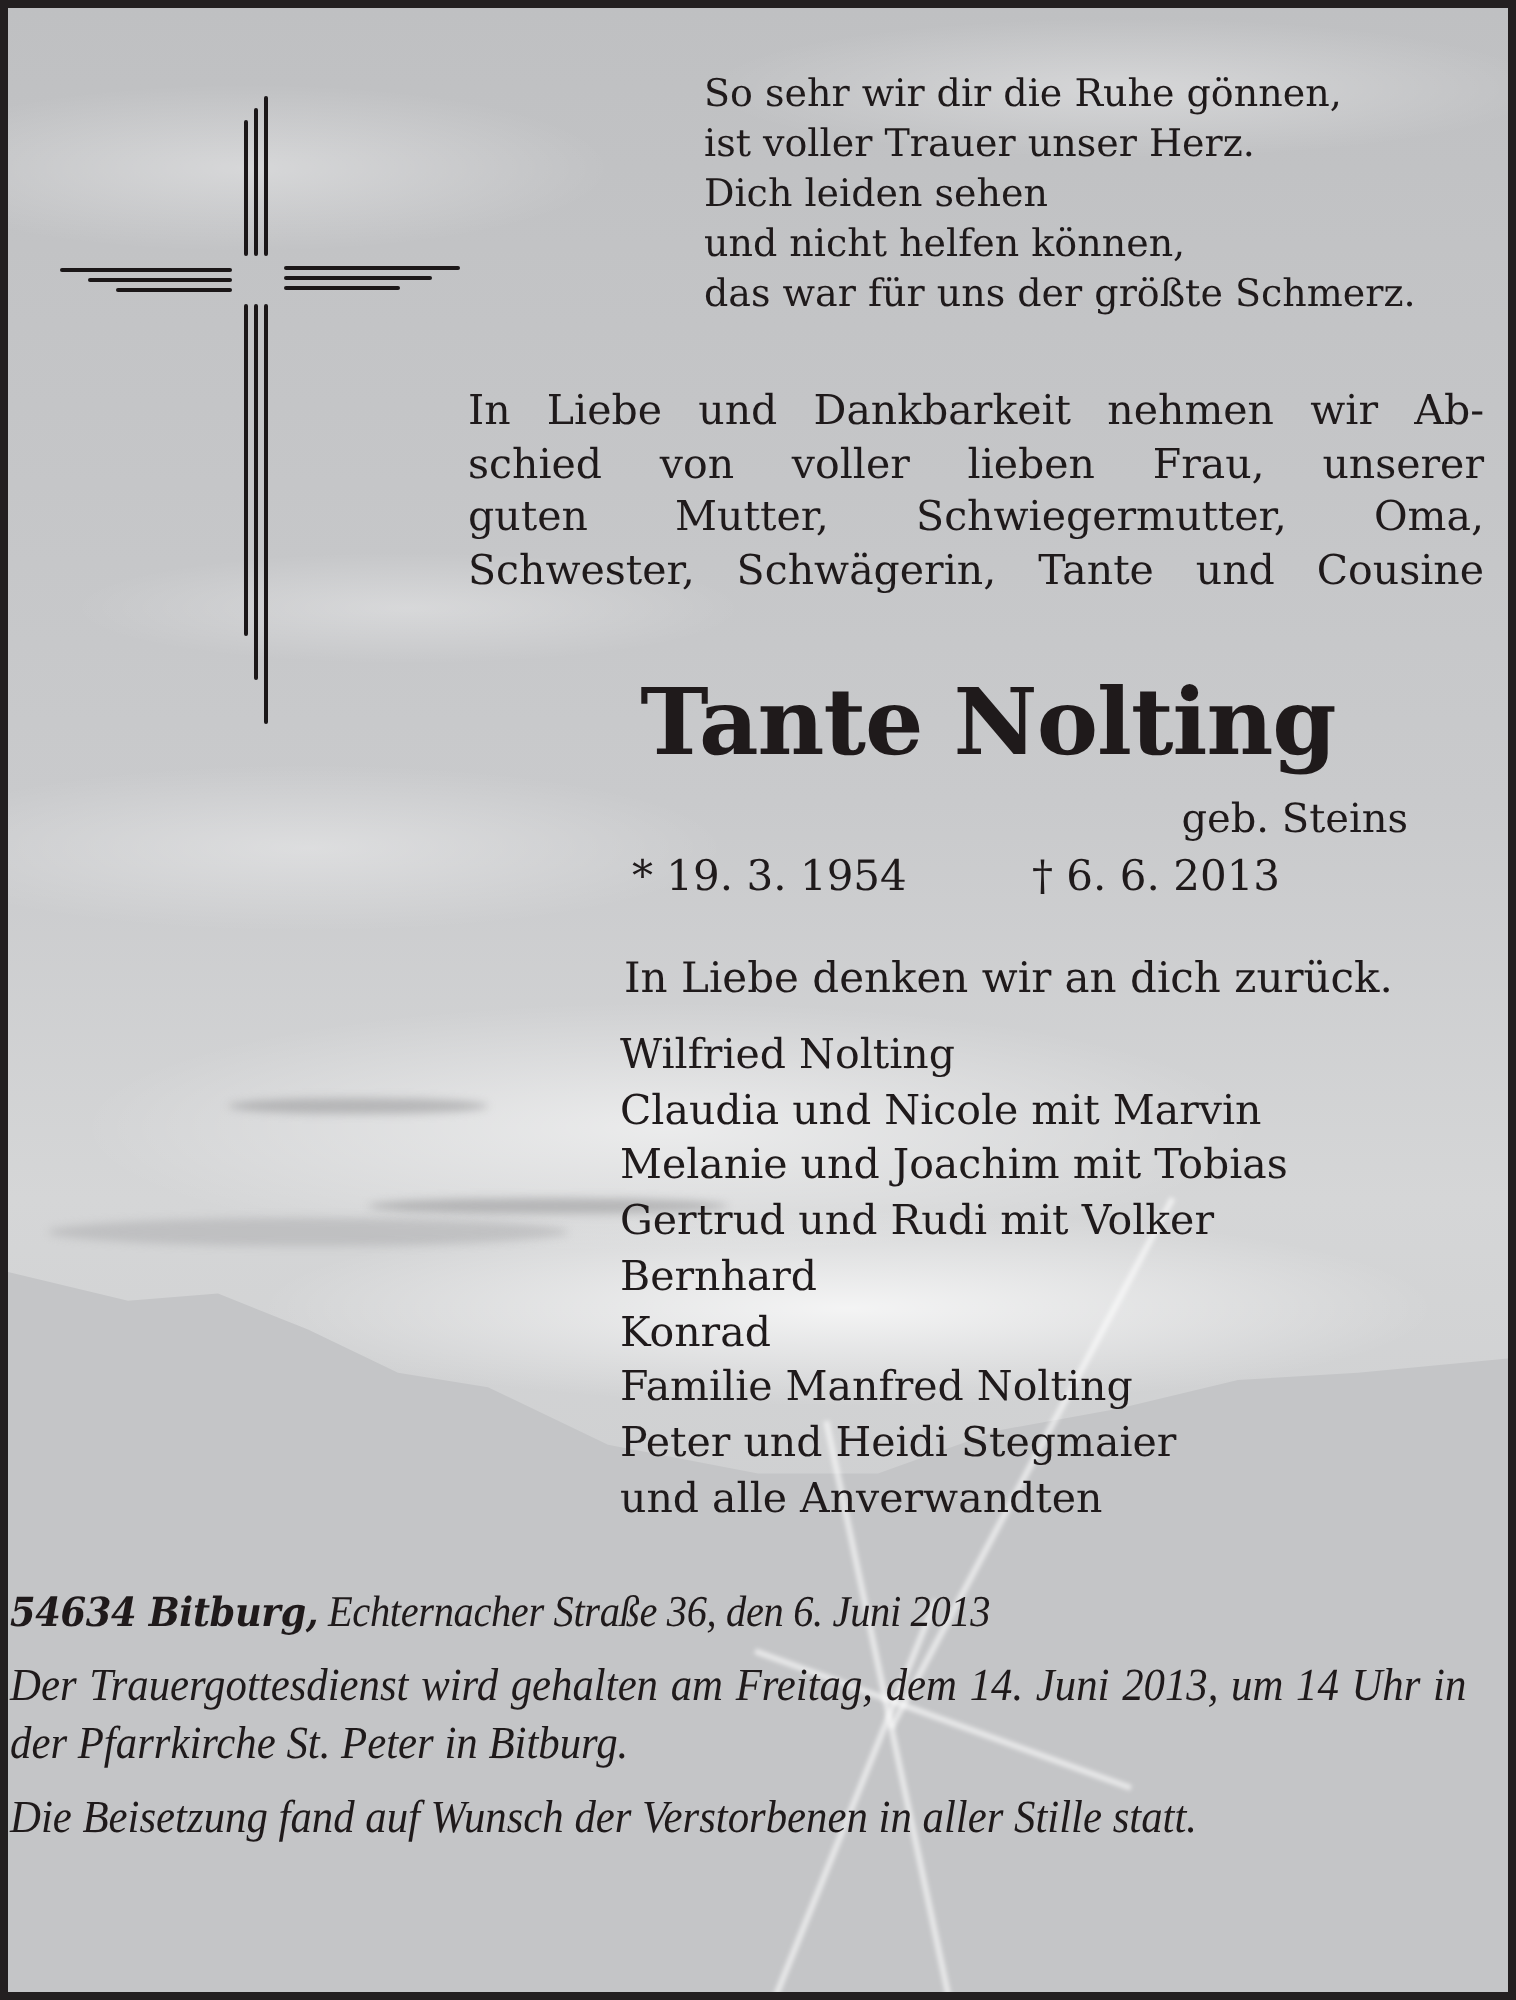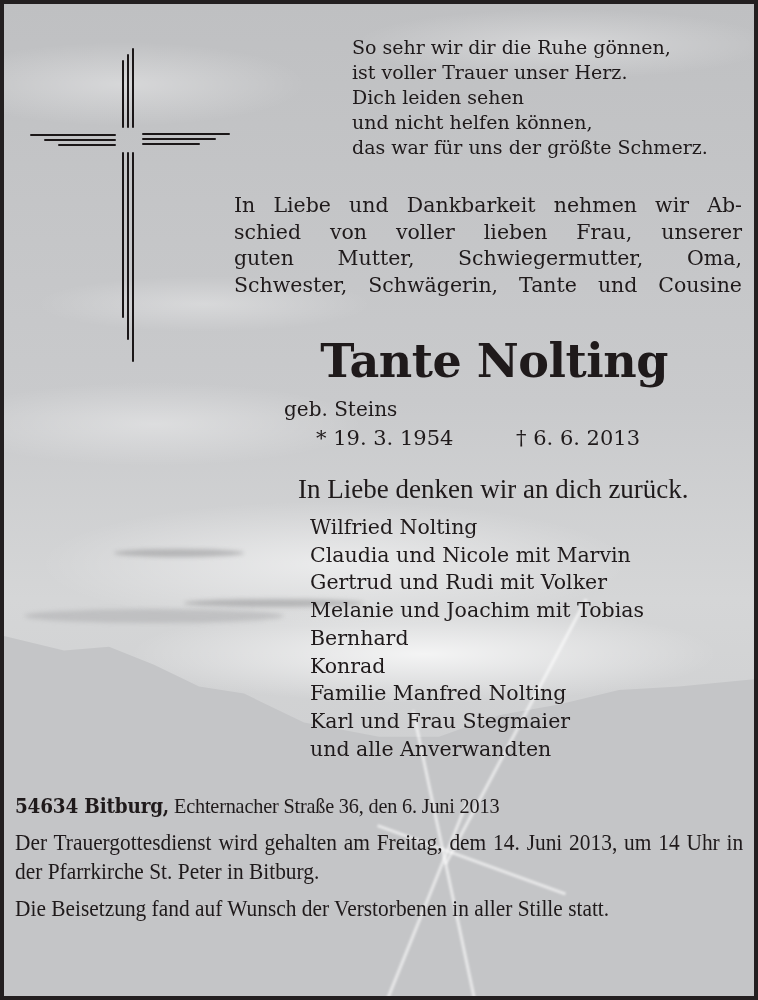--- a/index.html
+++ b/index.html
@@ -50,30 +50,30 @@
     .poem { left: 348px; top: 31px; width: 400px; }
     .poem div { white-space: nowrap; }
 
     .intro { left: 230px; top: 188px; width: 508px; text-align: justify; text-align-last: justify; font-size: 20.5px; line-height: 26.5px; }
     .intro div { white-space: nowrap; text-align: justify; text-align-last: justify; }
 
     .name {
       position: absolute; left: 280px; top: 330px; width: 420px; text-align: center;
       font-size: 46px; line-height: 54px; font-weight: bold; letter-spacing: -0.5px;
     }
-    .birth-name { position: absolute; left: 280px; top: 392px; width: 420px; text-align: left; font-size: 20px; line-height: 26px; }
+    .birth-name { position: absolute; left: 280px; top: 392px; width: 420px; text-align: right; font-size: 20px; line-height: 26px; }
     .dates { position: absolute; left: 280px; top: 421px; width: 420px; font-size: 21px; line-height: 27px; }
     .dates .born { position: absolute; left: 32px; }
     .dates .died { position: absolute; left: 232px; text-align: right; }
 
-    .remember { position: absolute; left: 294px; top: 472px; font-size: 27px; line-height: 27px; white-space: nowrap; font-family: Liberation Serif, serif; }
+    .remember { position: absolute; left: 308px; top: 472px; font-size: 21px; line-height: 27px; white-space: nowrap; }
     .family { position: absolute; left: 306px; top: 510px; font-size: 20.5px; line-height: 27.7px; }
     .family div { white-space: nowrap; }
 
-    .footer { position: absolute; left: 11px; top: 788px; width: 728px; font-family: "Liberation Serif", "DejaVu Serif", serif; }
+    .footer { position: absolute; left: 1px; top: 788px; width: 728px; font-family: "Liberation Serif", "DejaVu Serif", serif; font-style: italic; }
     .address { font-size: 22px; line-height: 28px; white-space: nowrap; letter-spacing: -0.2px; transform: scaleX(0.92); transform-origin: left center; }
     .address b { font-family: "DejaVu Serif", serif; font-size: 20px; }
     .service { margin-top: 8px; font-size: 23px; line-height: 29px; text-align: justify; transform: scaleX(0.93); transform-origin: left top; width: 783px; }
     .burial { margin-top: 8px; font-size: 23px; line-height: 29px; text-align: justify; transform: scaleX(0.93); transform-origin: left top; width: 783px; }
   </style>
 </head>
 <body>
 
 <div class="frame">
 
@@ -128,26 +128,26 @@
   <div class="dates">
     <span class="born">* 19. 3. 1954</span>
     <span class="died">† 6. 6. 2013</span>
   </div>
 
   <div class="remember">In Liebe denken wir an dich zurück.</div>
 
   <div class="family">
     <div>Wilfried Nolting</div>
     <div>Claudia und Nicole mit Marvin</div>
+    <div>Melanie und Joachim mit Tobias</div>
     <div>Gertrud und Rudi mit Volker</div>
-    <div>Melanie und Joachim mit Tobias</div>
     <div>Bernhard</div>
     <div>Konrad</div>
     <div>Familie Manfred Nolting</div>
-    <div>Karl und Frau Stegmaier</div>
+    <div>Peter und Heidi Stegmaier</div>
     <div>und alle Anverwandten</div>
   </div>
 
   <div class="footer">
     <div class="address"><b>54634 Bitburg,</b><span> Echternacher Straße 36, den 6. Juni 2013</span></div>
     <div class="service">Der Trauergottesdienst wird gehalten am Freitag, dem 14. Juni 2013, um 14 Uhr in der Pfarrkirche St. Peter in Bitburg.</div>
     <div class="burial">Die Beisetzung fand auf Wunsch der Verstorbenen in aller Stille statt.</div>
   </div>
 
 </div>

